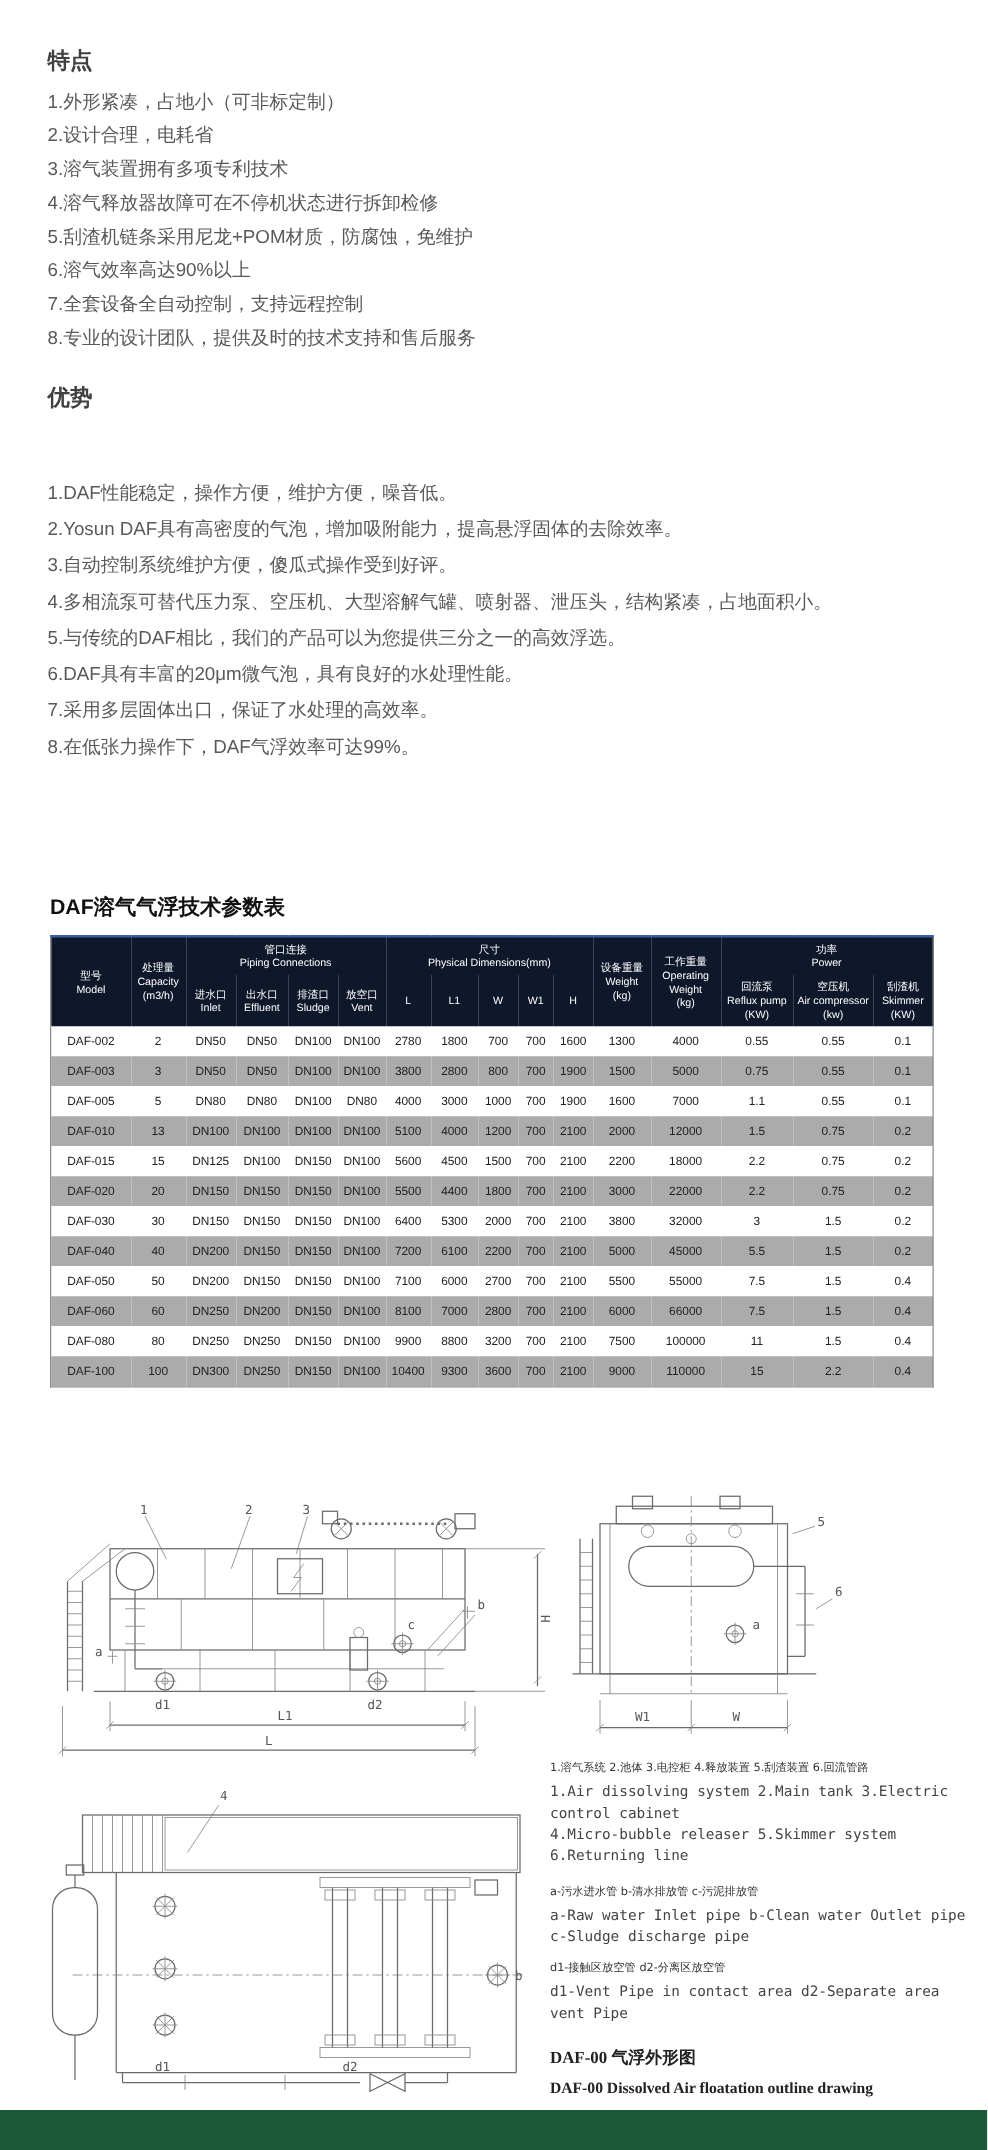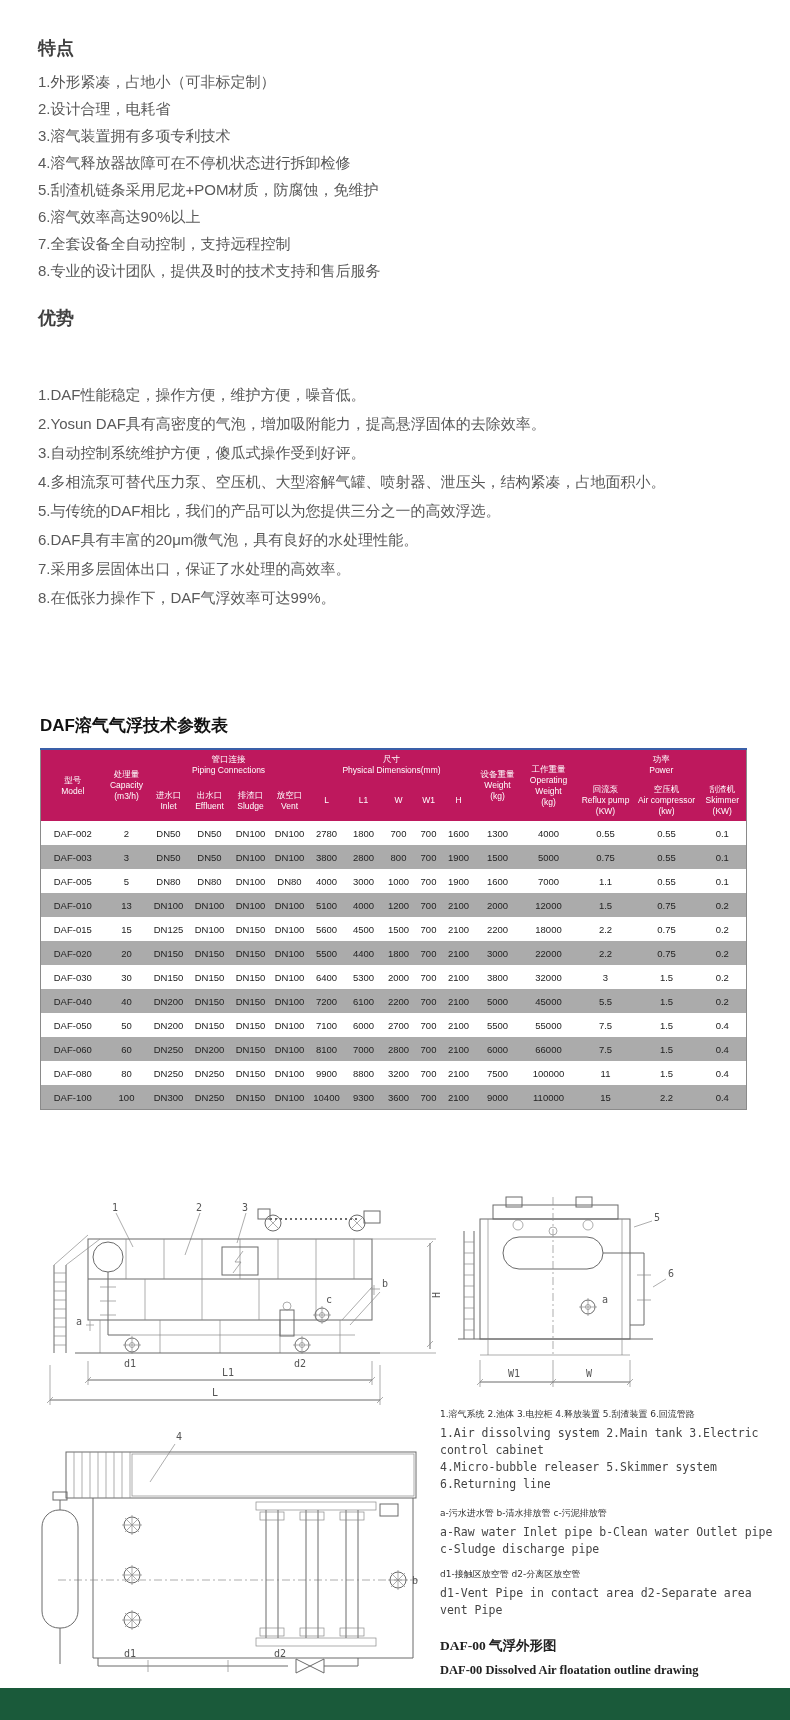--- a/index.html
+++ b/index.html
@@ -5,21 +5,21 @@
   html,body{margin:0;padding:0;background:#fff;}
   #page{position:relative;width:790px;height:1720px;background:#ffffff;overflow:hidden;
         font-family:"Liberation Sans","DejaVu Sans",sans-serif;}
   .sec-title{position:absolute;left:38px;font-size:18px;font-weight:bold;color:#404040;}
   .list{position:absolute;left:38px;width:718px;color:#595959;font-size:15px;}
   .list .li{line-height:27px;}
   #advantages-list .li{line-height:29px;}
   .tbl-title{position:absolute;left:40px;top:714px;font-size:17px;font-weight:bold;color:#111;text-align:center;}
   table.params{position:absolute;left:40px;top:748px;width:706px;border-collapse:collapse;
         table-layout:fixed;border:1px solid #8a8a8a;}
-  table.params th{background:#be185d;color:#ffffff;font-weight:normal;font-size:8.5px;
+  table.params th{background:#0f172a;color:#ffffff;font-weight:normal;font-size:8.5px;
         line-height:11px;white-space:pre-line;text-align:center;vertical-align:middle;
         padding:4px 1px;}
   table.params thead{border-top:2px solid #3a5fa8;}
   table.params td{font-size:9.5px;color:#222;text-align:center;height:24px;padding:0 1px;
         overflow:hidden;}
   table.params tr.stripe td{background:#ababab;}
   svg{position:absolute;}
   svg .ln{stroke:#6a6a6a;stroke-width:1;fill:none;}
   svg .thin{stroke:#8a8a8a;stroke-width:0.7;fill:none;}
   svg .dash{stroke:#6a6a6a;stroke-width:1;fill:none;stroke-dasharray:2,3;}

